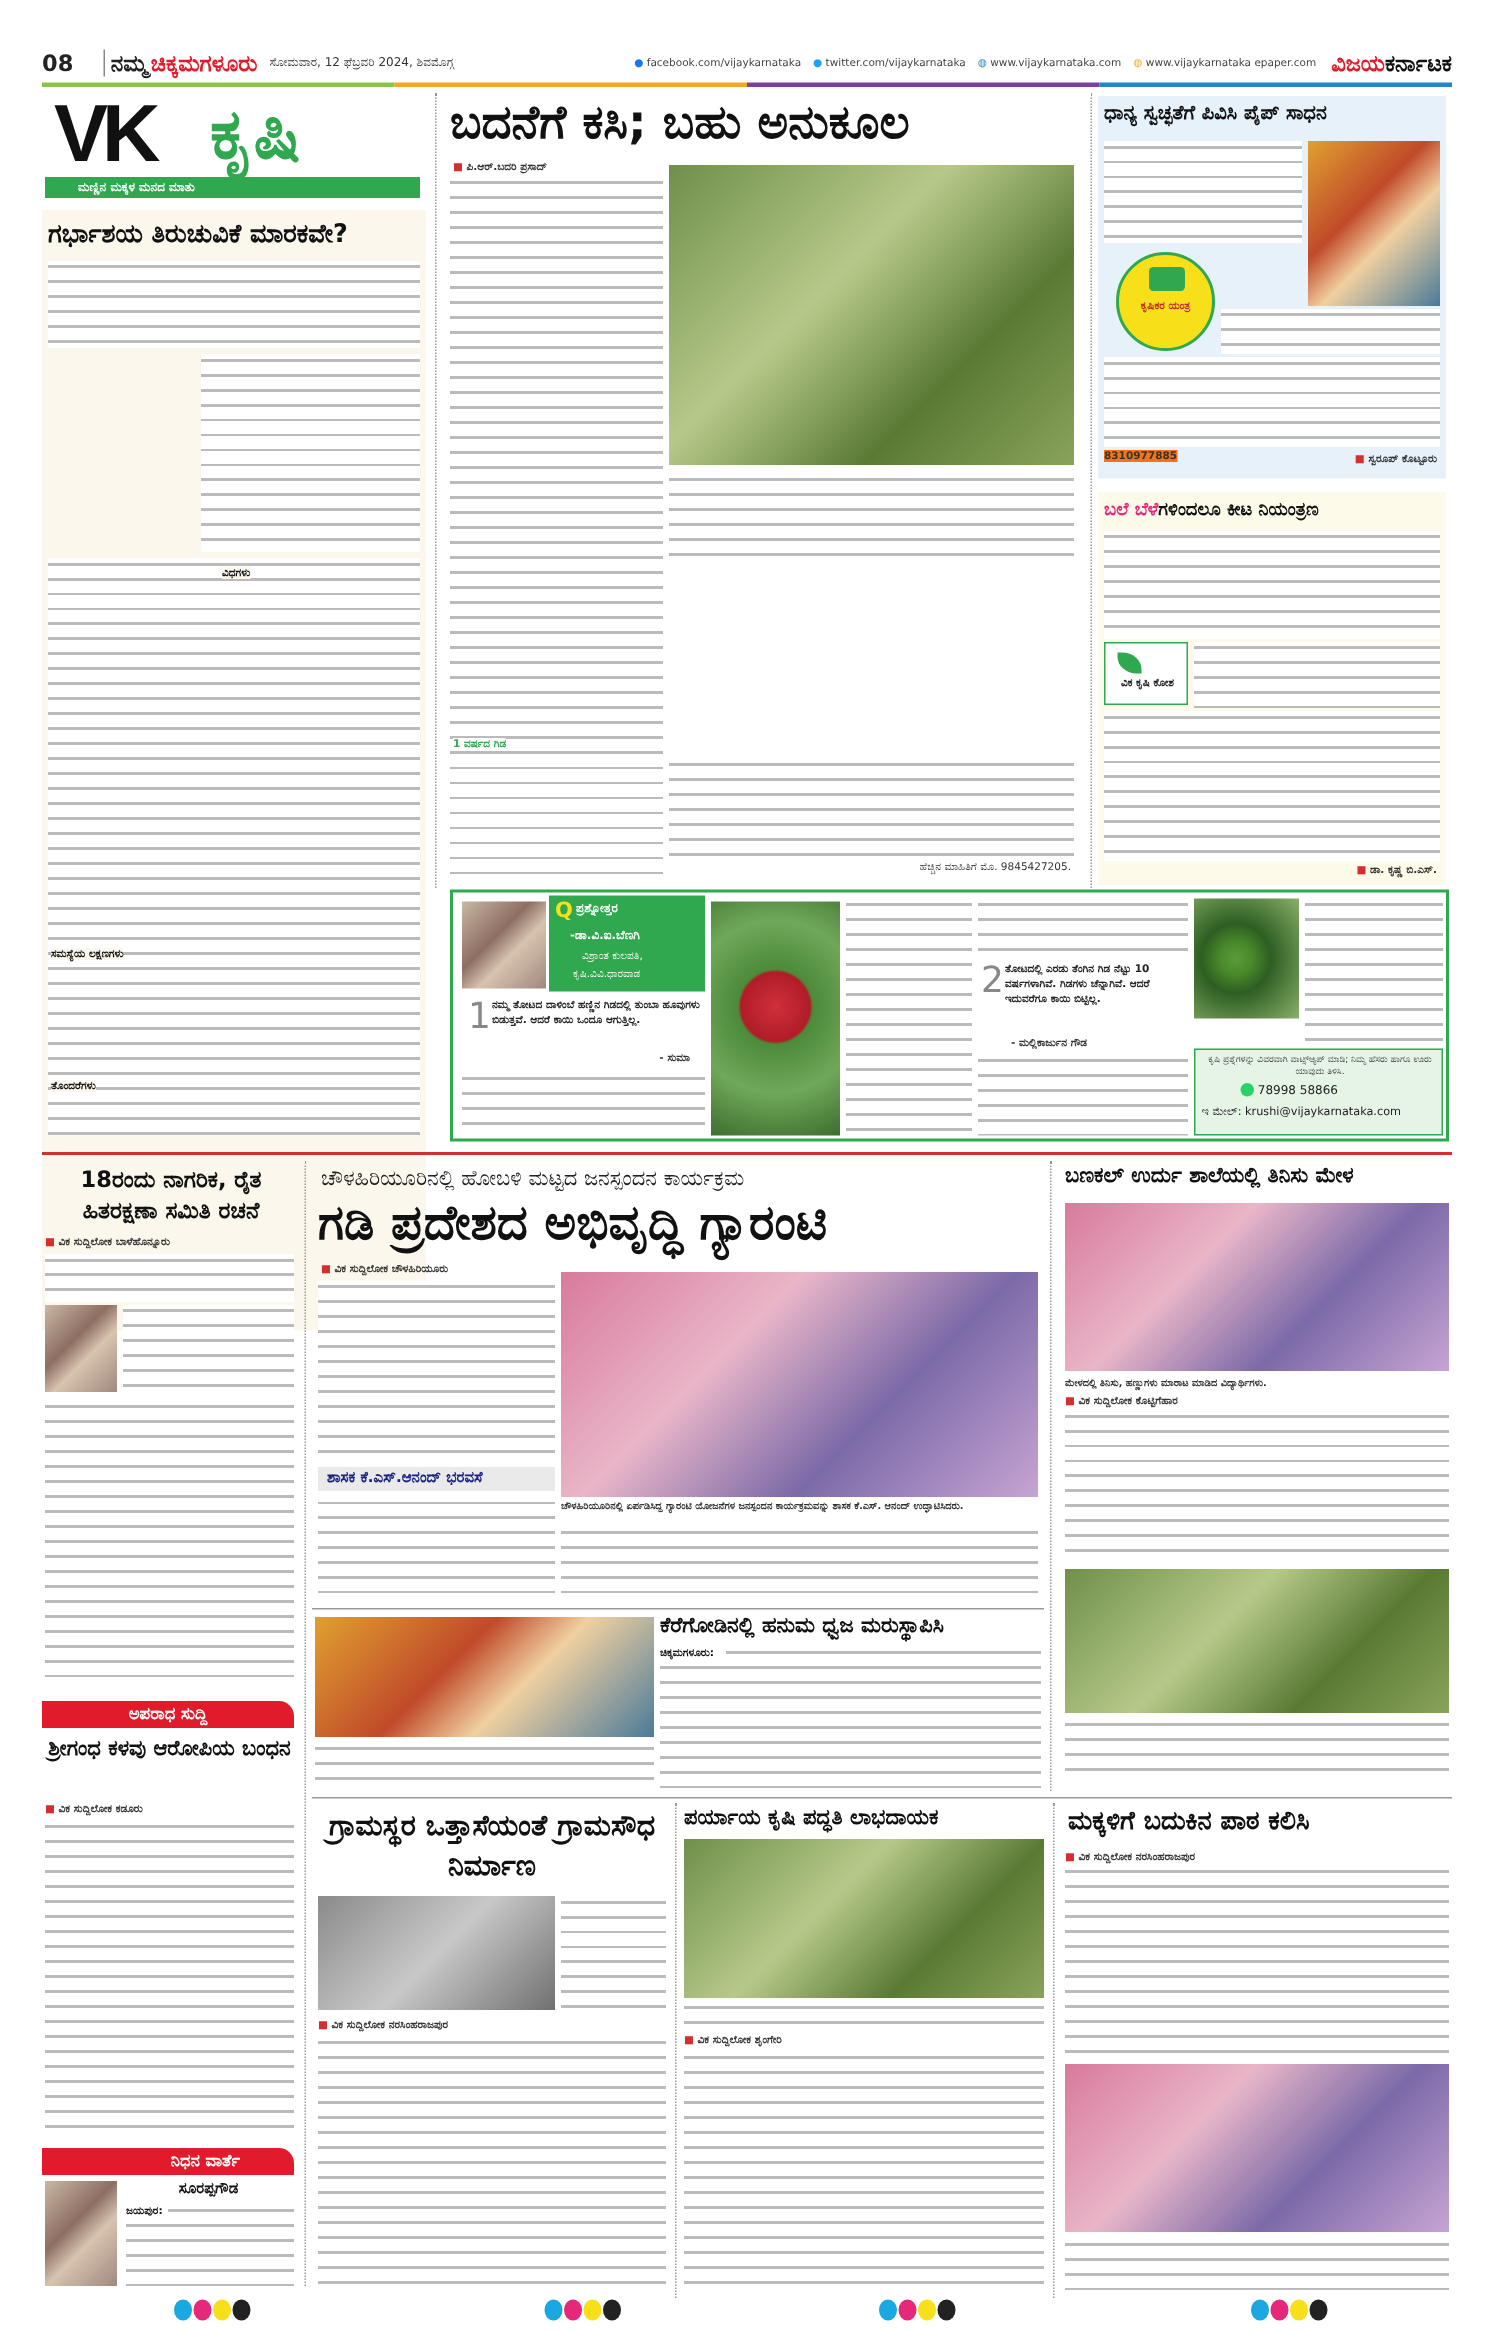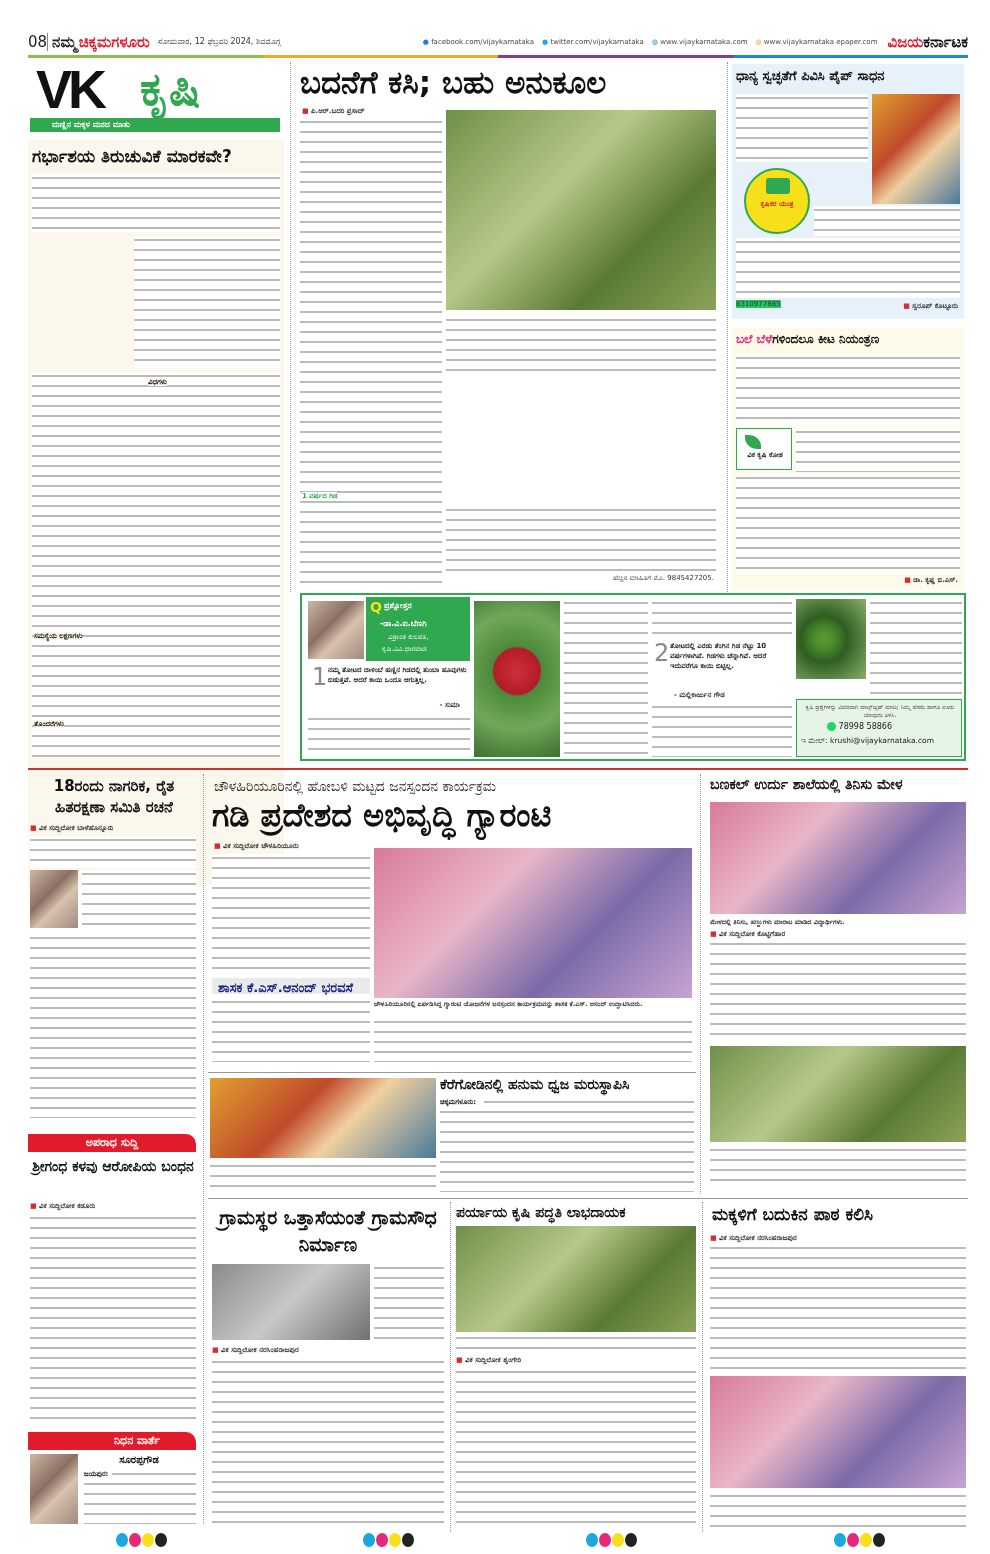--- a/index.html
+++ b/index.html
@@ -16,21 +16,21 @@
 .byline{font-size:7px;font-weight:bold;color:#333}
 .byline:before{content:"■ ";color:#d32f2f}
 .vsep{position:absolute;border-left:1px dotted #999}
 .hsep{position:absolute;border-top:1px solid #999}
 .dot{display:inline-block;width:12px;height:14px;border-radius:50%;margin-right:1px}
 </style>
 </head>
 <body>
 
 <div class="abs" style="left:28px;top:32px;width:940px;height:20px;display:flex;align-items:center">
-  <span style="font-size:15px;font-weight:normal;padding-right:0;border-right:1px solid #888">08</span>
+  <span style="font-size:15px;font-weight:bold;padding-right:20px;border-right:1px solid #888">08</span>
   <span style="font-size:15px;font-weight:bold;margin-left:4px;color:#222">ನಮ್ಮ</span>
   <span style="font-size:15px;font-weight:bold;color:#e21b2c;margin-left:2px">ಚಿಕ್ಕಮಗಳೂರು</span>
   <span style="font-size:8px;margin-left:8px;color:#333">ಸೋಮವಾರ, 12 ಫೆಬ್ರವರಿ 2024, ಶಿವಮೊಗ್ಗ</span>
   <span style="flex:1"></span>
   <span style="font-size:7px;color:#444;margin-right:8px"><span style="color:#1877f2">●</span> <span>facebook.com/vijaykarnataka</span></span>
   <span style="font-size:7px;color:#444;margin-right:8px"><span style="color:#1da1f2">●</span> <span>twitter.com/vijaykarnataka</span></span>
   <span style="font-size:7px;color:#444;margin-right:8px"><span style="color:#1e88c8">◍</span> <span>www.vijaykarnataka.com</span></span>
   <span style="font-size:7px;color:#444;margin-right:10px"><span style="color:#f5a623">◍</span> <span>www.vijaykarnataka epaper.com</span></span>
   <span style="font-size:15px;font-weight:bold">
     <span style="color:#e21b2c">ವಿಜಯ</span><span style="color:#111">ಕರ್ನಾಟಕ</span>
@@ -77,21 +77,21 @@
 <div class="abs" style="left:732px;top:64px;width:232px;height:255px;background:#e6f1fa">
   <div class="hl" style="position:absolute;left:4px;top:4px;font-size:13px;white-space:nowrap">ಧಾನ್ಯ ಸ್ವಚ್ಛತೆಗೆ ಪಿವಿಸಿ ಪೈಪ್ ಸಾಧನ</div>
   <div class="txt lines" style="position:absolute;left:4px;top:30px;width:132px;height:68px"></div>
   <div class="photo4" style="position:absolute;left:140px;top:30px;width:88px;height:110px"></div>
   <div style="position:absolute;left:12px;top:104px;width:66px;height:66px;border-radius:50%;background:#f7e01a;border:2px solid #2fa84f">
     <div style="position:absolute;left:20px;top:8px;width:24px;height:16px;background:#2fa84f;border-radius:3px"></div>
     <div style="position:absolute;left:0;top:30px;width:62px;text-align:center;font-size:7px;font-weight:bold;color:#c62828">ಕೃಷಿಕರ ಯಂತ್ರ</div>
   </div>
   <div class="txt lines" style="position:absolute;left:82px;top:142px;width:146px;height:30px"></div>
   <div class="txt lines" style="position:absolute;left:4px;top:174px;width:224px;height:60px"></div>
-  <div style="position:absolute;left:4px;top:236px;font-size:7px;font-weight:normal;color:#333;background:#22c55e">8310977885</div>
+  <div style="position:absolute;left:4px;top:236px;font-size:7px;font-weight:bold;color:#333;background:#f97316">8310977885</div>
   <div class="byline" style="position:absolute;right:6px;top:238px">ಸ್ವರೂಪ್ ಕೊಟ್ಟೂರು</div>
 </div>
 
 <div class="abs" style="left:732px;top:328px;width:232px;height:262px;background:#fdfae9">
   <div class="hl" style="position:absolute;left:4px;top:4px;font-size:12px;white-space:nowrap">
     <span style="color:#e6287a">ಬಲೆ ಬೆಳೆ</span><span>ಗಳಿಂದಲೂ ಕೀಟ ನಿಯಂತ್ರಣ</span>
   </div>
   <div class="txt lines" style="position:absolute;left:4px;top:26px;width:224px;height:72px"></div>
   <div style="position:absolute;left:4px;top:100px;width:56px;height:42px;background:#fff;border:1px solid #2fa84f">
     <div style="position:absolute;left:8px;top:6px;width:16px;height:14px;background:#2fa84f;border-radius:0 80% 0 80%"></div>
@@ -143,21 +143,21 @@
 </div>
 <div class="vsep" style="left:203px;top:774px;height:750px"></div>
 
 <div class="abs" style="left:208px;top:774px;width:488px;height:290px">
   <div style="position:absolute;left:6px;top:4px;font-size:14px;color:#222;white-space:nowrap">ಚೌಳಹಿರಿಯೂರಿನಲ್ಲಿ ಹೋಬಳಿ ಮಟ್ಟದ ಜನಸ್ಪಂದನ ಕಾರ್ಯಕ್ರಮ</div>
   <div class="hl" style="position:absolute;left:4px;top:22px;font-size:32px;white-space:nowrap;color:#111">ಗಡಿ ಪ್ರದೇಶದ ಅಭಿವೃದ್ಧಿ ಗ್ಯಾರಂಟಿ</div>
   <div class="byline" style="position:absolute;left:6px;top:68px">ವಿಕ ಸುದ್ದಿಲೋಕ ಚೌಳಹಿರಿಯೂರು</div>
   <div class="txt lines" style="position:absolute;left:4px;top:80px;width:158px;height:122px"></div>
   <div class="photo3" style="position:absolute;left:166px;top:74px;width:318px;height:150px"></div>
   <div style="position:absolute;left:4px;top:204px;width:158px;height:16px;background:#eaeaea">
-    <span style="position:absolute;left:6px;top:2px;font-size:13px;font-weight:bold;color:#1a237e">ಶಾಸಕ ಕೆ.ಎಸ್.ಆನಂದ್ ಭರವಸೆ</span>
+    <span style="position:absolute;left:6px;top:2px;font-size:10px;font-weight:bold;color:#1a237e">ಶಾಸಕ ಕೆ.ಎಸ್.ಆನಂದ್ ಭರವಸೆ</span>
   </div>
   <div style="position:absolute;left:166px;top:226px;width:318px;font-size:6.5px;line-height:8px;font-weight:bold;color:#333">ಚೌಳಹಿರಿಯೂರಿನಲ್ಲಿ ಏರ್ಪಡಿಸಿದ್ದ ಗ್ಯಾರಂಟಿ ಯೋಜನೆಗಳ ಜನಸ್ಪಂದನ ಕಾರ್ಯಕ್ರಮವನ್ನು ಶಾಸಕ ಕೆ.ಎಸ್. ಆನಂದ್ ಉದ್ಘಾಟಿಸಿದರು.</div>
   <div class="txt lines" style="position:absolute;left:4px;top:224px;width:158px;height:64px"></div>
   <div class="txt lines" style="position:absolute;left:166px;top:244px;width:318px;height:44px"></div>
 </div>
 <div class="vsep" style="left:700px;top:774px;height:420px"></div>
 
 <div class="abs" style="left:706px;top:774px;width:262px;height:420px">
   <div class="hl" style="position:absolute;left:4px;top:2px;font-size:14px;white-space:nowrap">ಬಣಕಲ್ ಉರ್ದು ಶಾಲೆಯಲ್ಲಿ ತಿನಿಸು ಮೇಳ</div>
   <div class="photo3" style="position:absolute;left:4px;top:28px;width:256px;height:112px"></div>

